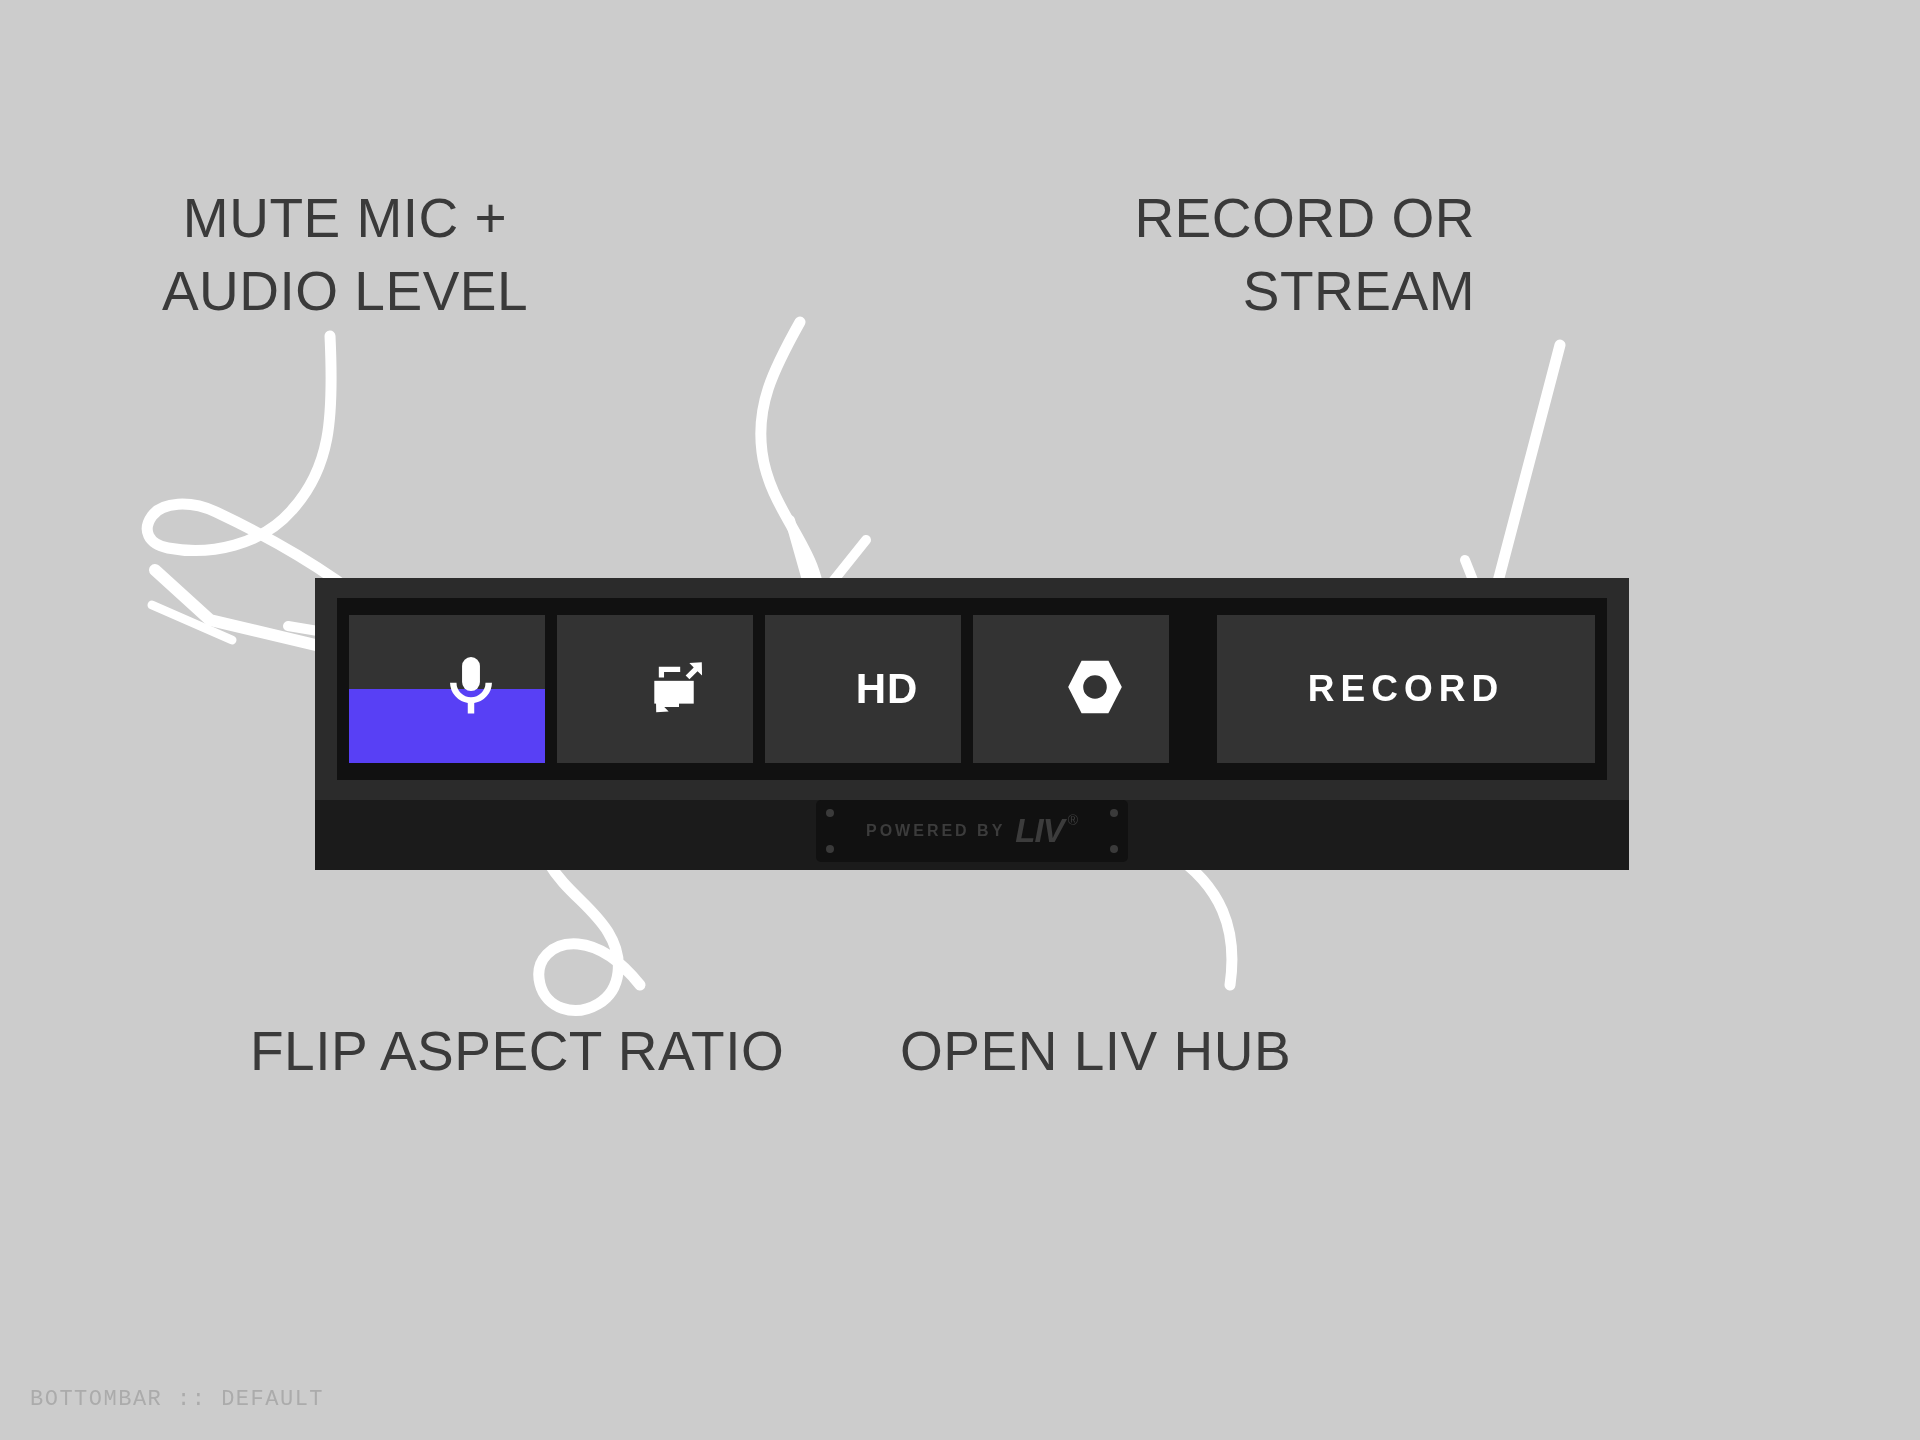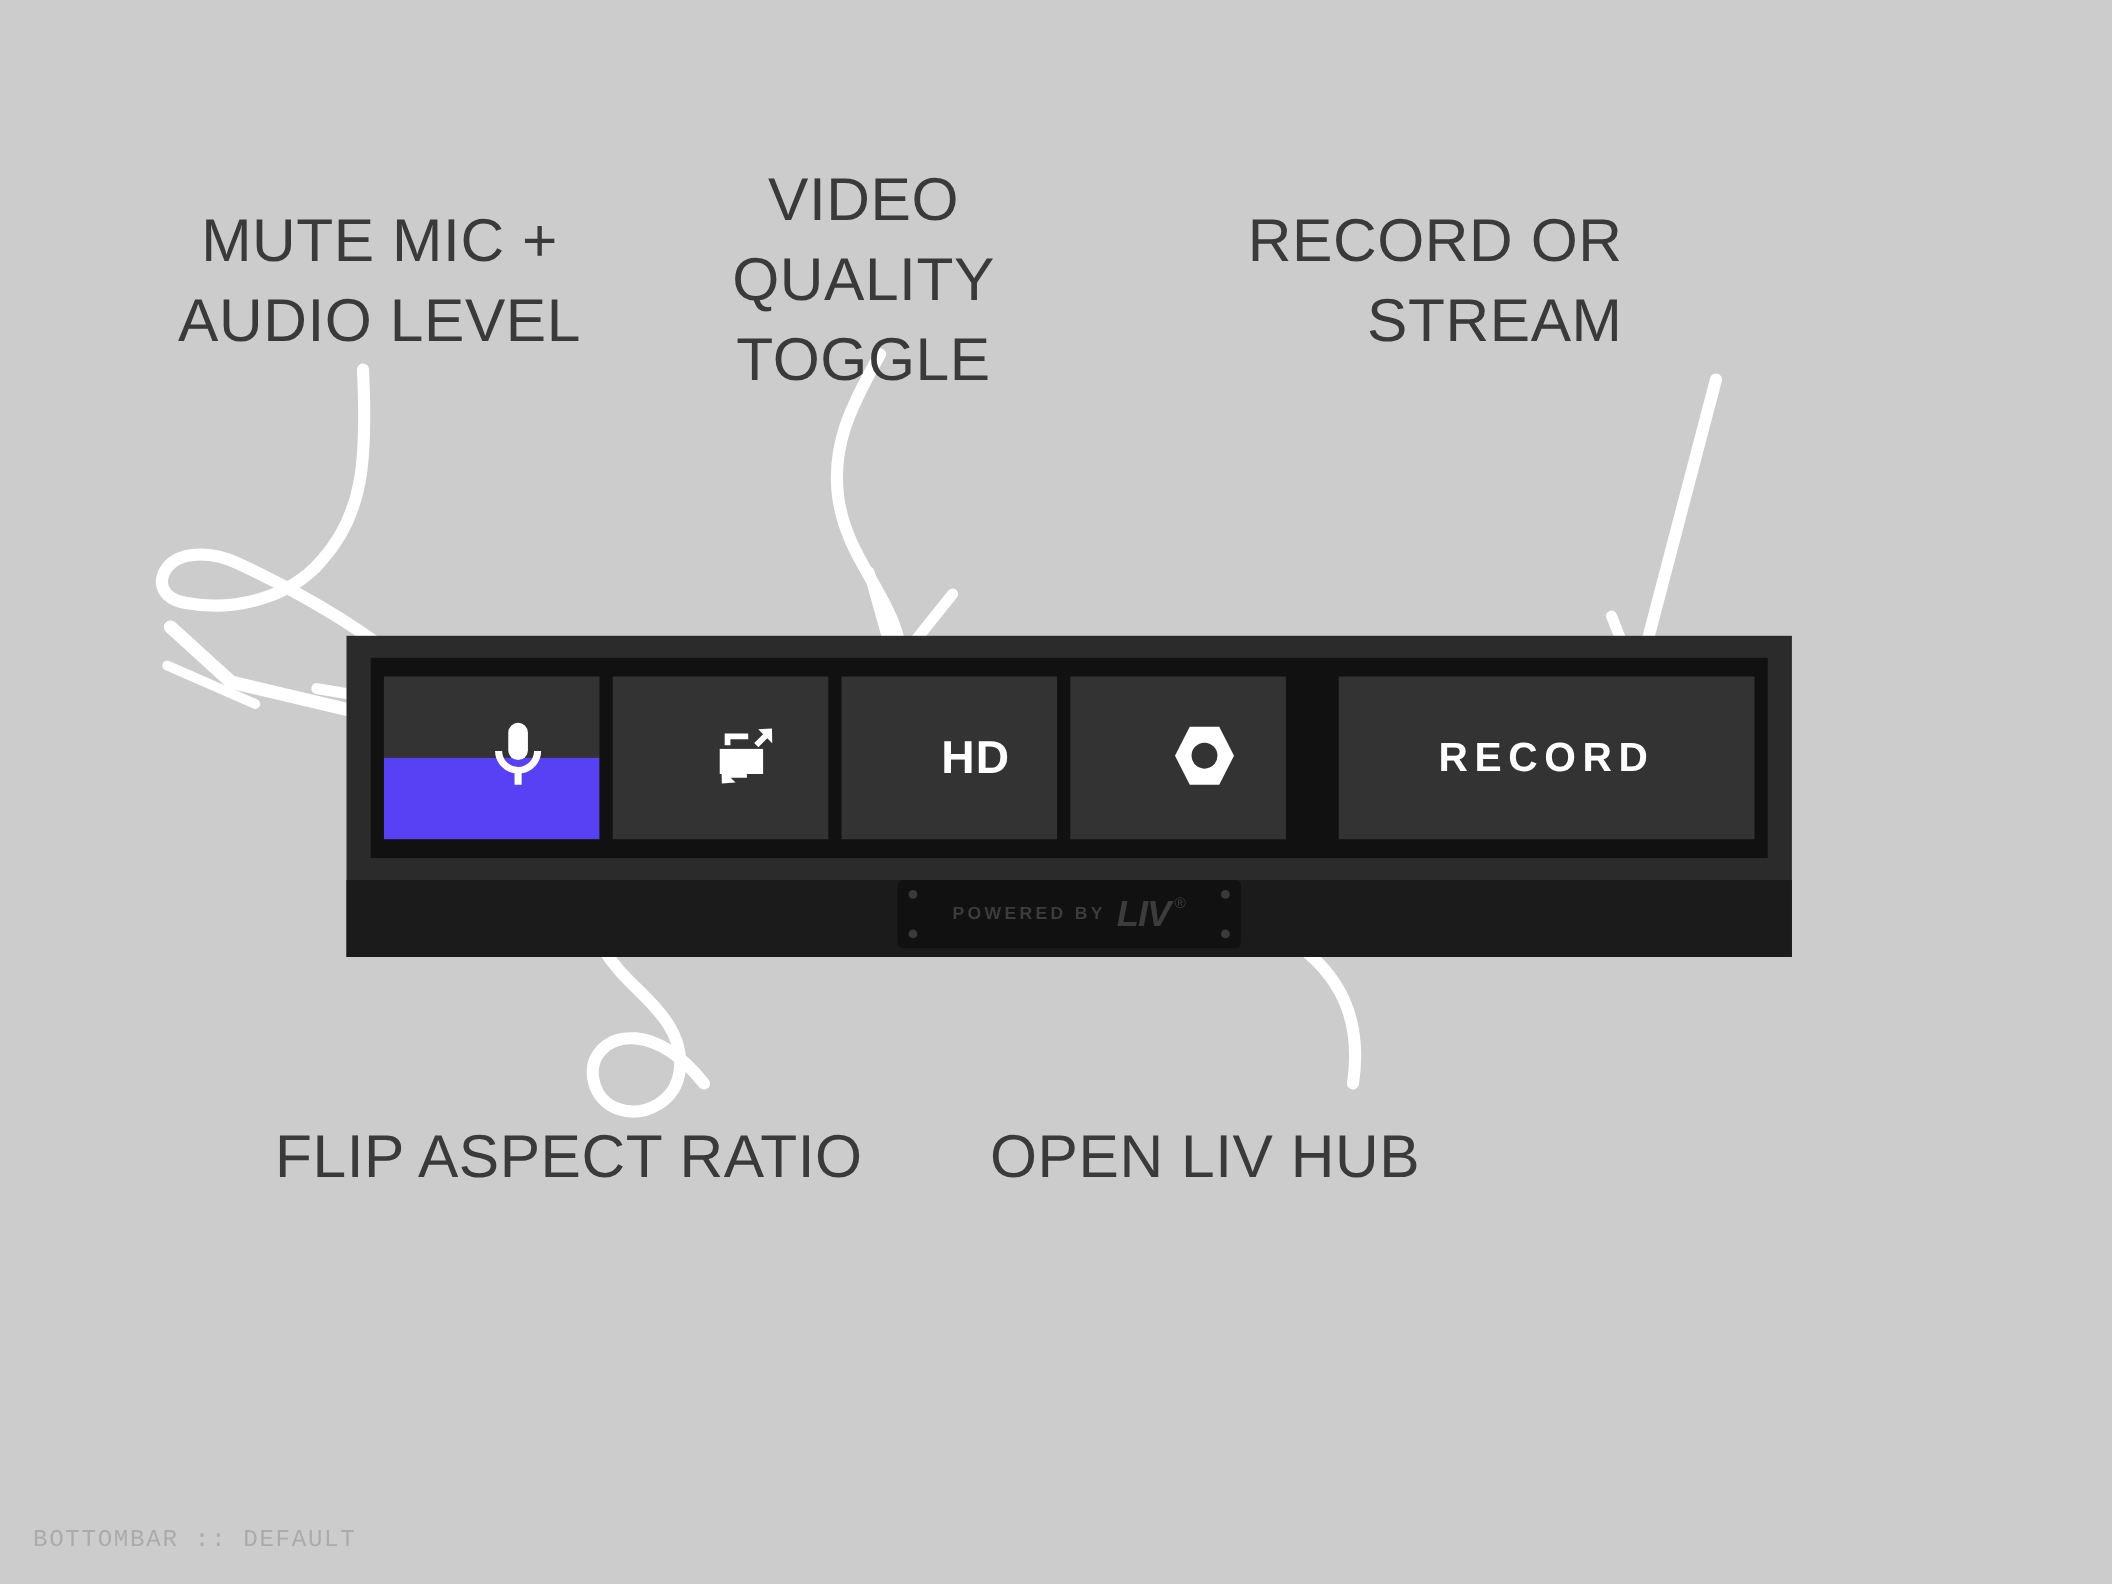--- a/index.html
+++ b/index.html
@@ -244,23 +244,20 @@
                C 1238 930, 1222 886, 1170 852
                C 1118 818, 1040 788, 982 748"></path>
       <path d="M 976 742 L 966 818" stroke-width="10"></path>
       <path d="M 976 742 L 1036 804" stroke-width="10"></path>
     </g>
   </svg>
 
   <div class="annot right" id="annot-mute">MUTE MIC +
 AUDIO LEVEL</div>
 
-  <div class="annot center" id="annot-quality">VIDEO
-QUALITY
-TOGGLE</div>
 
   <div class="annot right" id="annot-record">RECORD OR
 STREAM</div>
 
   <div class="annot left" id="annot-flip">FLIP ASPECT RATIO</div>
 
   <div class="annot left" id="annot-hub">OPEN LIV HUB</div>
 
   <div id="bottombar">
 

